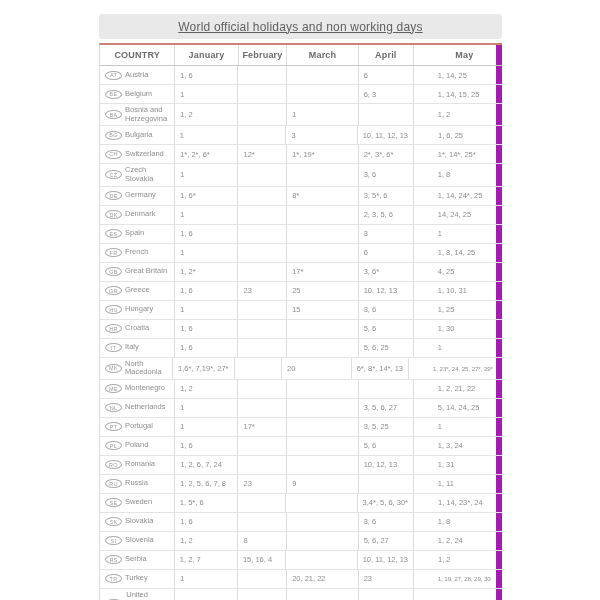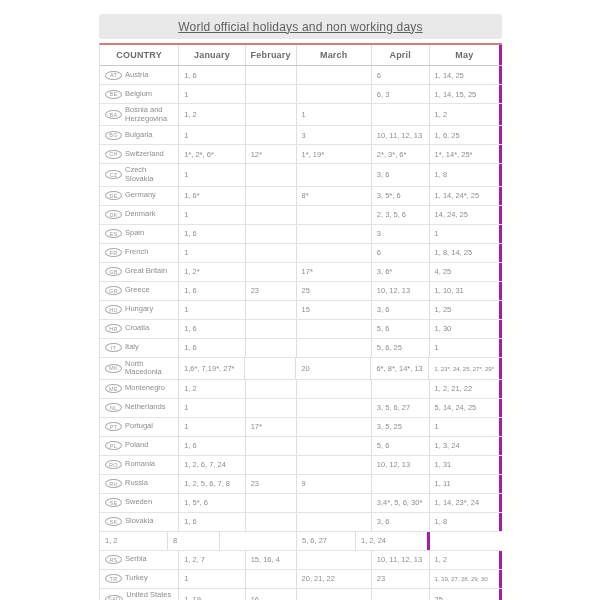--- a/index.html
+++ b/index.html
@@ -32,21 +32,21 @@
   }
   .td-country { padding:2px 4px 2px 5px; }
   .td-month   { padding:2px 5px; white-space:nowrap; }
   .td-month.long { font-size:6.2px; letter-spacing:-0.1px; }
 
   .c-country { width:81px; }
   .c-jan { width:68px; }
   .c-feb { width:52px; }
   .c-mar { width:77px; }
   .c-apr { width:59px; }
-  .c-may { width:74px; border-right:3px solid #a21caf; }
+  .c-may { width:74px; border-right:6px solid #a21caf;margin-left:19px; }
 
   .badge {
     flex:0 0 auto; min-width:11px; height:7px; padding:0 2px;
     border:1px solid #ababab; border-radius:50%;
     display:inline-flex; align-items:center; justify-content:center;
     font-size:5.5px; color:#9a9a9a; letter-spacing:0.3px;
     margin-right:3px;
   }
   .country-name { line-height:1.15; }
 </style>
@@ -349,20 +349,24 @@
       <span class="country-name">Slovakia</span>
     </div>
     <div class="td td-month c-jan">1, 6</div>
     <div class="td td-month c-feb"></div>
     <div class="td td-month c-mar"></div>
     <div class="td td-month c-apr">3, 6</div>
     <div class="td td-month c-may">1, 8</div>
   </div>
 
   <div class="tr">
+    <div class="td td-country c-country">
+      <span class="badge">SI</span>
+      <span class="country-name">Slovenia</span>
+    </div>
     <div class="td td-month c-jan">1, 2</div>
     <div class="td td-month c-feb">8</div>
     <div class="td td-month c-mar"></div>
     <div class="td td-month c-apr">5, 6, 27</div>
     <div class="td td-month c-may">1, 2, 24</div>
   </div>
 
   <div class="tr">
     <div class="td td-country c-country">
       <span class="badge">RS</span>

